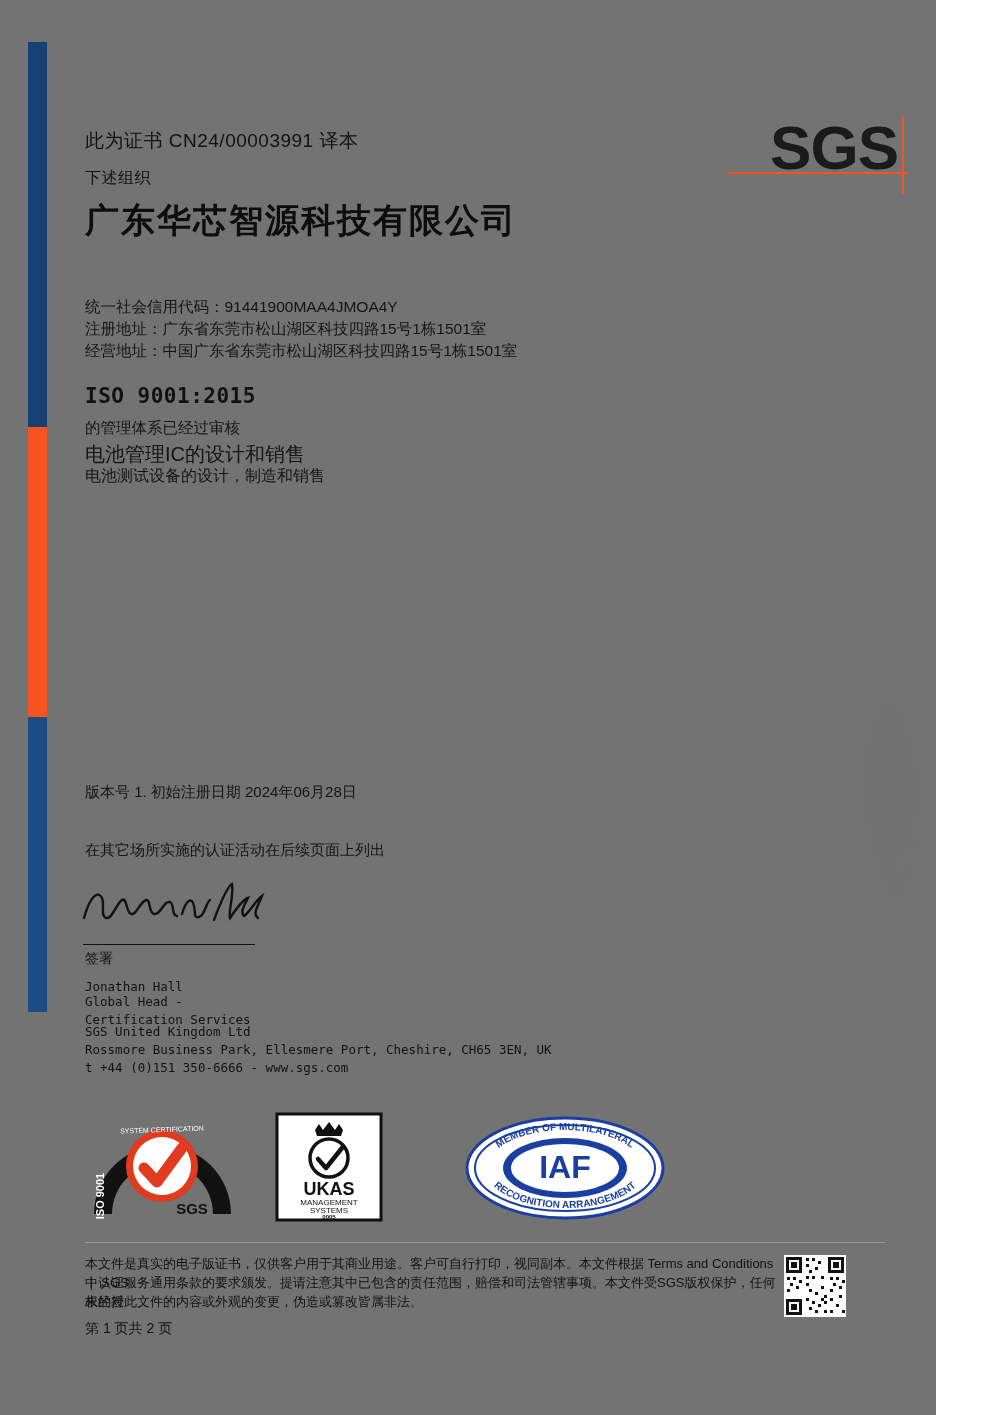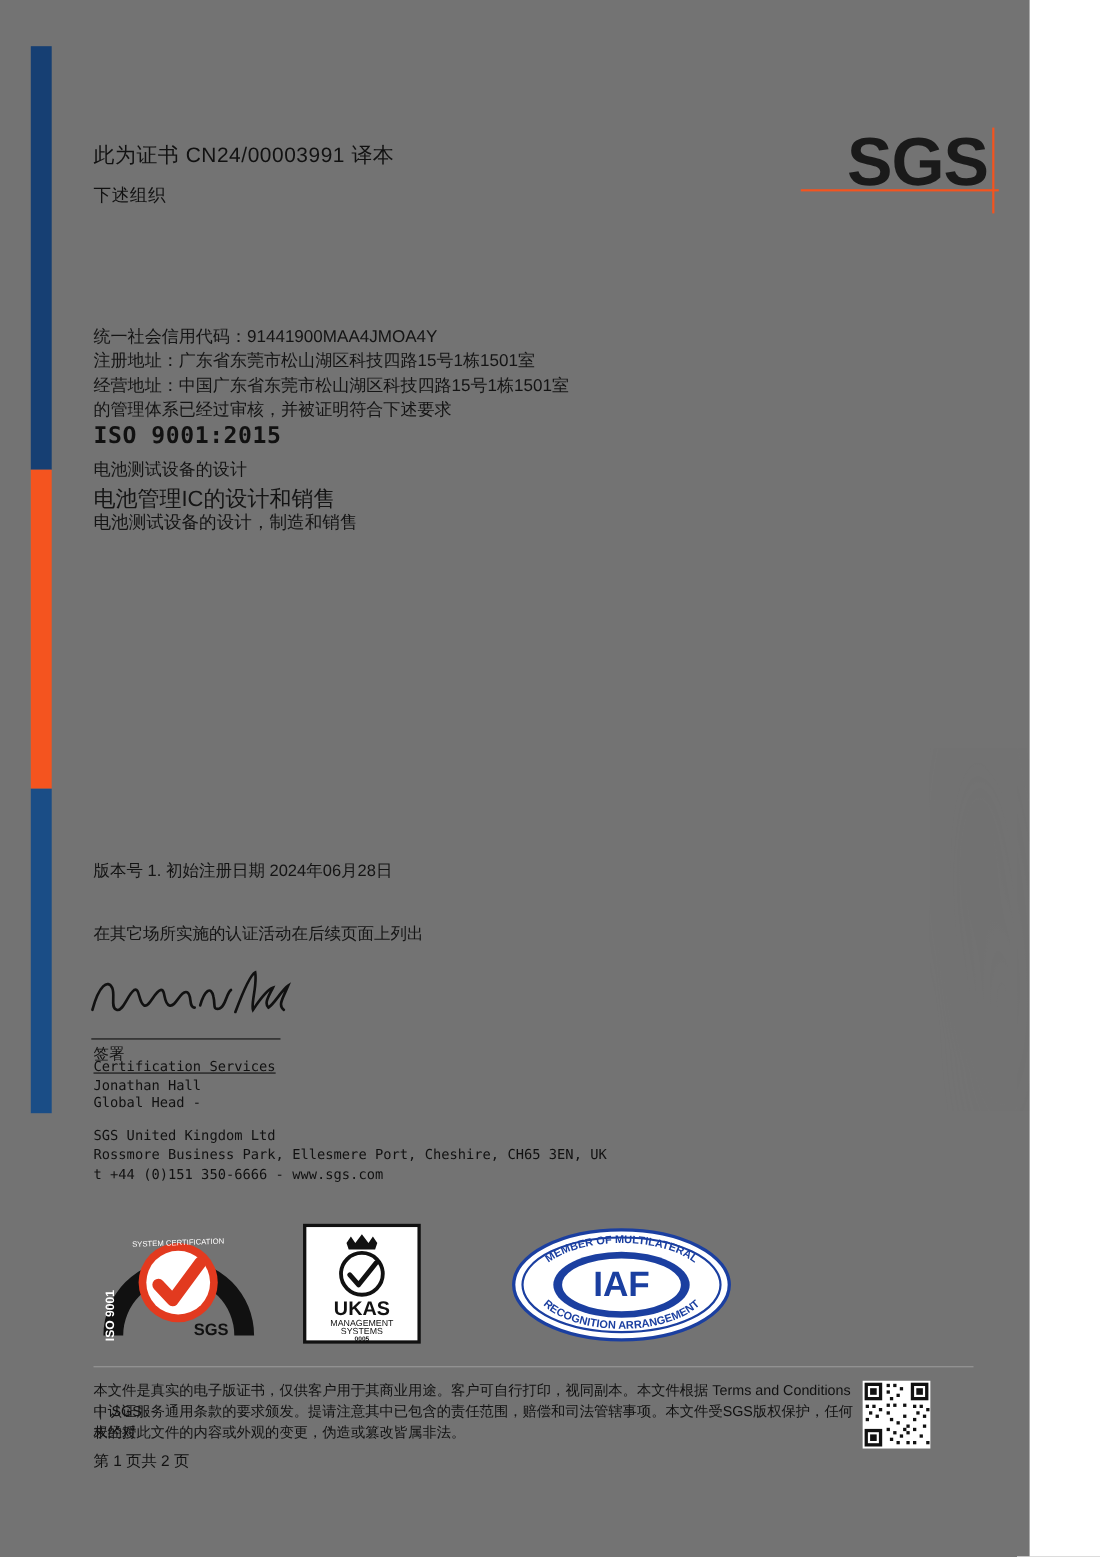--- a/index.html
+++ b/index.html
@@ -149,21 +149,21 @@
   .sig-line {
     position: absolute;
     left: 85px;
     font-family: "DejaVu Sans Mono", monospace;
     font-size: 12.5px;
     line-height: 15px;
     color: #111;
   }
   #sig-name { top: 979px; }
   #sig-role1 { top: 994px; }
-  #sig-role2 { top: 962px; text-decoration: underline; }
+  #sig-role2 { top: 1012px; }
   #sig-company { top: 1024px; }
   #sig-addr { top: 1042px; }
   #sig-contact { top: 1060px; }
 
   #cnca-note {
     position: absolute;
     left: 85px; top: 1082px;
     font-size: 14px;
     color: #111;
   }
@@ -225,33 +225,33 @@
   <div class="bar bar-left-top-blue"></div>
   <div class="bar bar-left-orange"></div>
   <div class="bar bar-left-bottom-blue"></div>
   <div class="bar bar-right-blue"></div>
   <div class="bar bar-right-orange"></div>
 
   <div id="watermark"></div>
 
   <div class="hdr-line" id="translation-note">此为证书 CN24/00003991 译本</div>
   <div class="hdr-line" id="org-prefix">下述组织</div>
+  <div id="org-name">广东华芯智源科技有限公司</div>
 
   <div id="sgs-logo">
     <div class="sgs-rule-h"></div>
     <div class="sgs-rule-v"></div>
     <div class="sgs-text">SGS</div>
   </div>
 
   <div class="detail" id="credit-code">统一社会信用代码：91441900MAA4JMOA4Y</div>
   <div class="detail" id="reg-address">注册地址：广东省东莞市松山湖区科技四路15号1栋1501室</div>
   <div class="detail" id="biz-address">经营地址：中国广东省东莞市松山湖区科技四路15号1栋1501室</div>
-  <div class="detail" id="conform-line">的管理体系已经过审核，并被证明符合下述要求</div>
   <div id="standard">ISO 9001:2015</div>
-  <div class="detail" id="scope-title">电池测试设备的设计</div>
+  <div class="detail" id="scope-title">的管理体系已经过审核</div>
   <div class="detail" id="scope-1">电池管理IC的设计和销售</div>
   <div class="detail" id="scope-2">电池测试设备的设计，制造和销售</div>
 
   <div class="validity" id="validity-2">版本号 1.  初始注册日期  2024年06月28日</div>
   <div class="validity" id="validity-3">在其它场所实施的认证活动在后续页面上列出</div>
 
   <svg id="signature-mark" viewBox="0 0 200 55">
     <path d="M6 40 C 12 18, 20 12, 24 20 C 27 27, 22 38, 28 40 C 34 42, 38 26, 44 22 C 49 19, 48 34, 53 36 C 58 38, 62 24, 68 22 C 73 21, 70 34, 76 36 C 82 38, 86 22, 92 24 C 97 26, 93 38, 99 38" fill="none" stroke="#111" stroke-width="2.4" stroke-linecap="round"></path>
     <path d="M104 36 C 108 22, 114 18, 116 28 C 118 36, 115 40, 121 39 C 127 38, 128 24, 132 22" fill="none" stroke="#111" stroke-width="2.4" stroke-linecap="round"></path>
     <path d="M136 42 C 142 26, 150 8, 154 6 C 156 18, 150 34, 152 40 C 156 34, 164 22, 170 20 C 166 28, 162 34, 166 38 C 172 34, 178 22, 184 18 C 180 28, 174 36, 180 40" fill="none" stroke="#111" stroke-width="2.4" stroke-linecap="round"></path>

